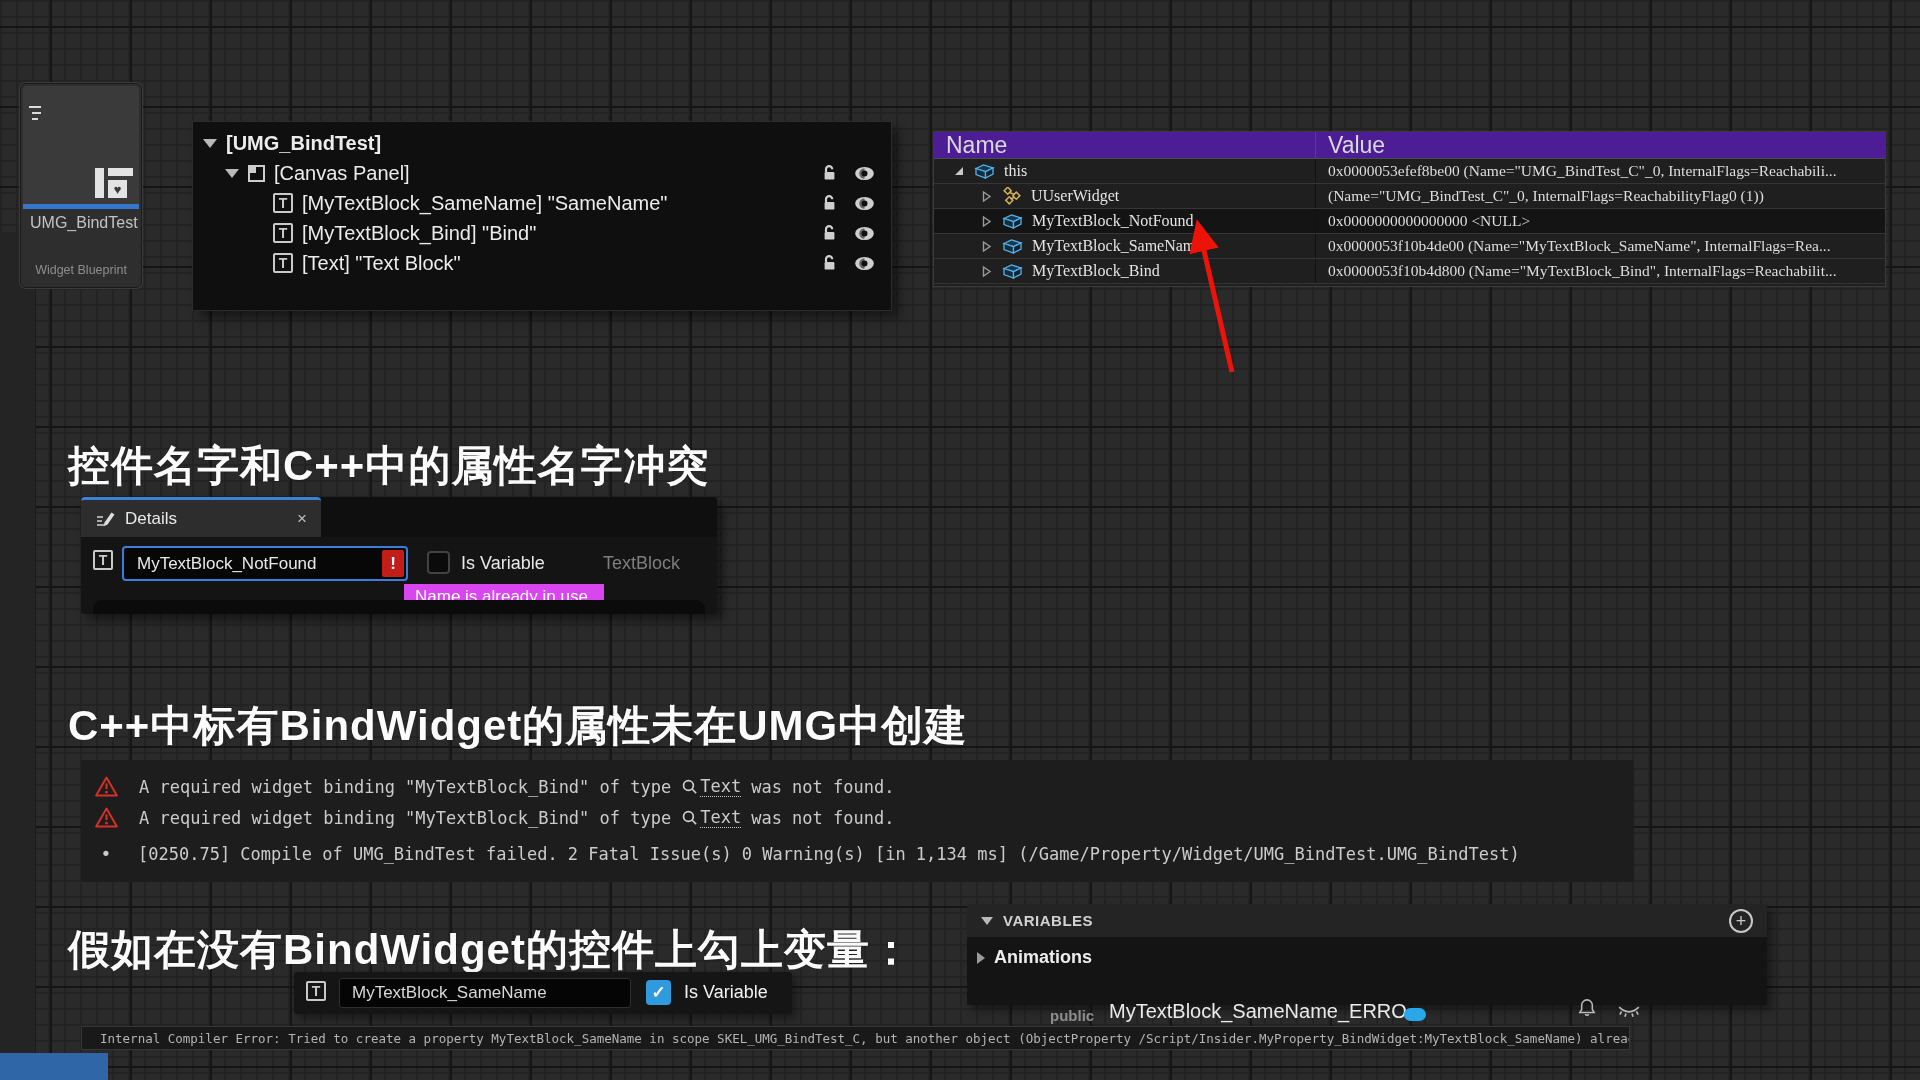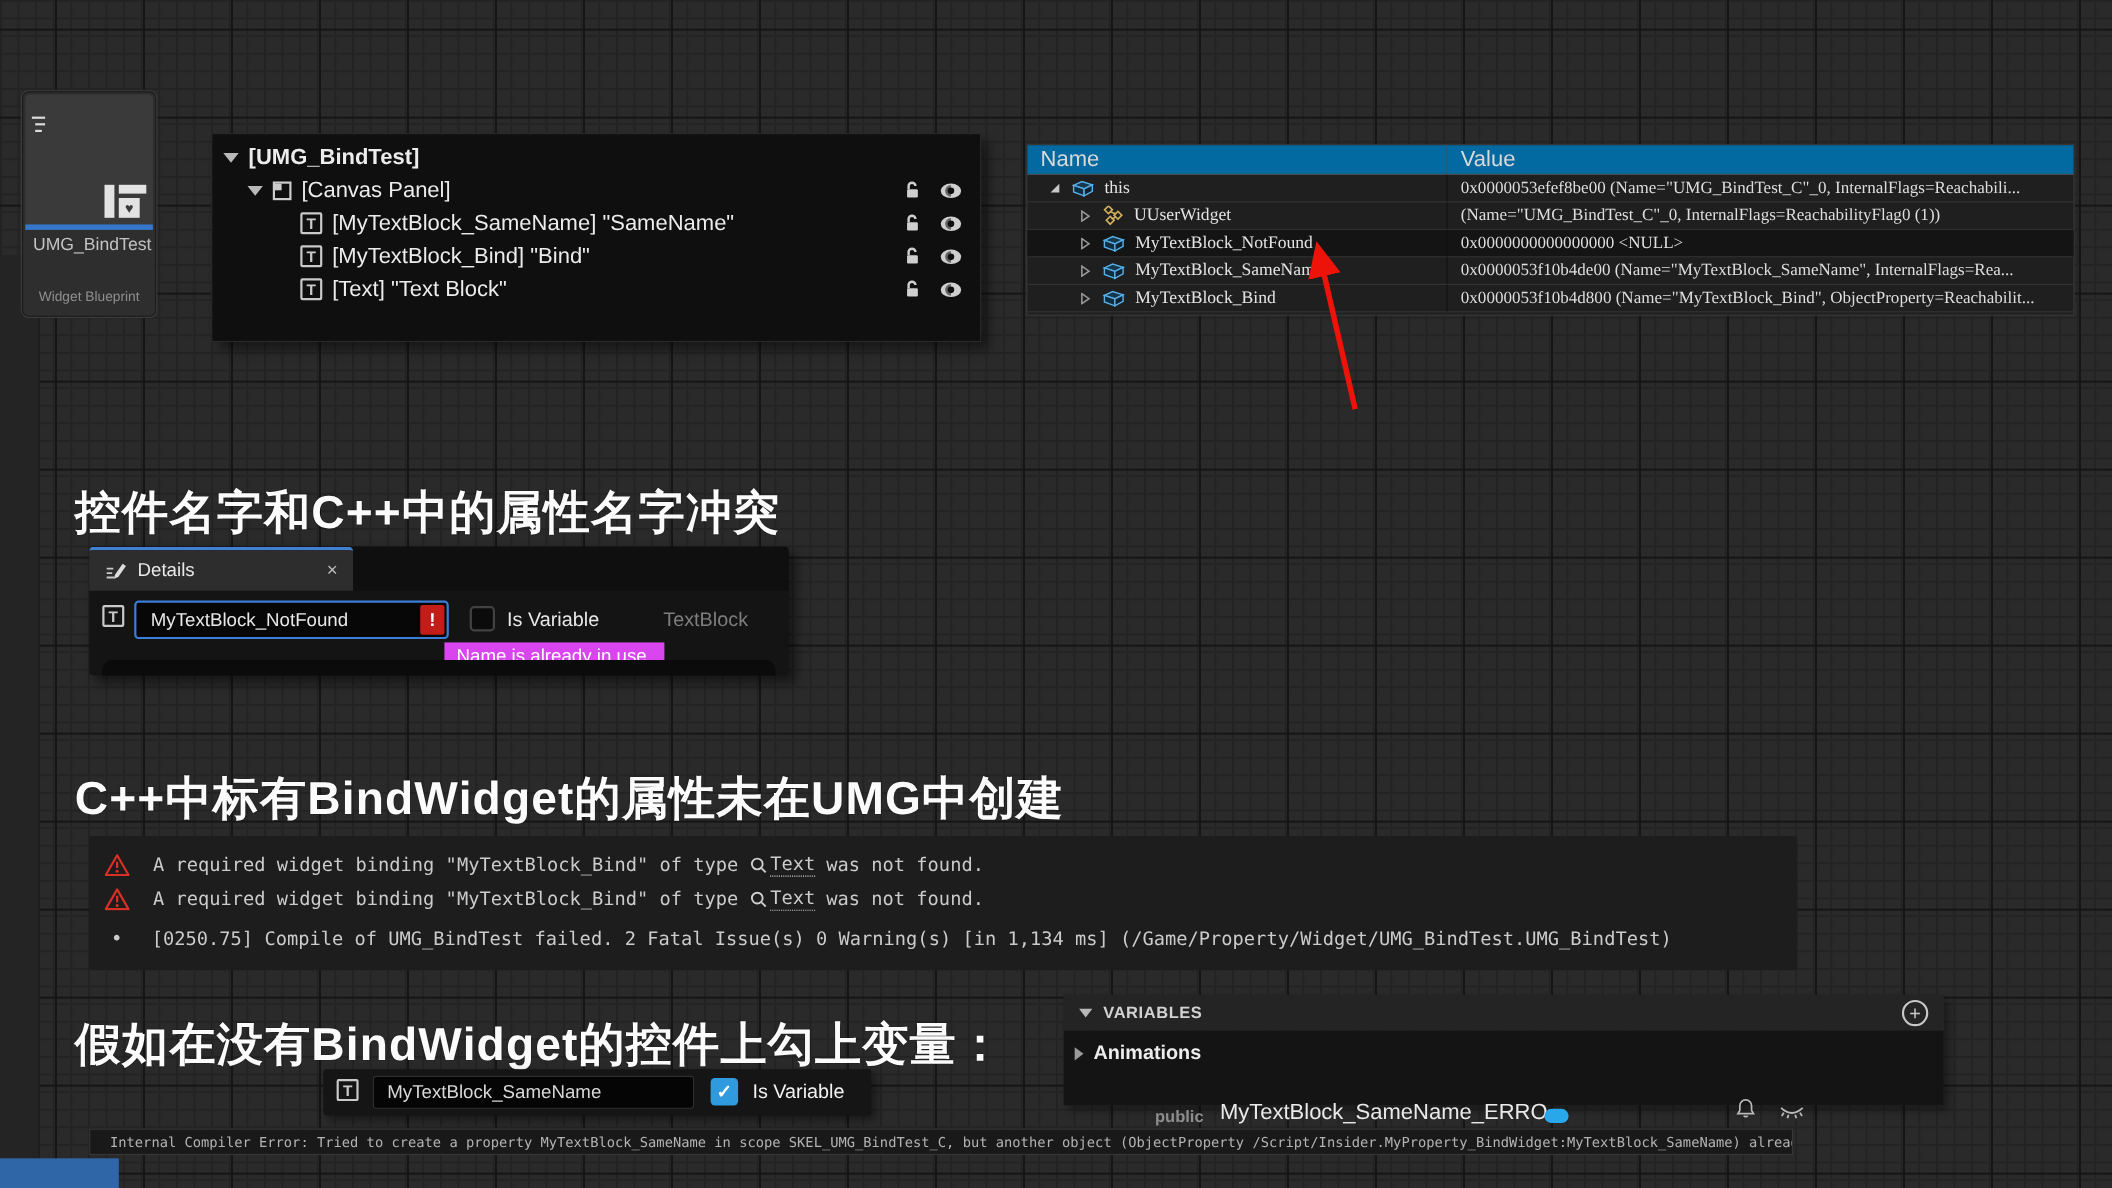--- a/index.html
+++ b/index.html
@@ -43,21 +43,21 @@
   .hrow.lvl1 { padding-left:32px; }
   .hrow.lvl2 { padding-left:80px; }
   .tri-down { width:0; height:0; border-left:7px solid transparent; border-right:7px solid transparent; border-top:9px solid #b9b9b9; margin-right:9px; }
   .canvas-icon { width:17px; height:17px; border:2px solid #cdcdcd; position:relative; margin-right:9px; flex:0 0 auto; }
   .canvas-icon::after { content:""; position:absolute; left:0; top:0; width:6px; height:6px; background:#cdcdcd; }
   .t-icon { width:20px; height:20px; border:2px solid #c9c9c9; border-radius:2px; color:#c9c9c9; font-weight:bold; font-size:14px; display:flex; align-items:center; justify-content:center; margin-right:9px; flex:0 0 auto; }
   .row-icons { margin-left:auto; display:flex; gap:17px; align-items:center; padding-right:16px; }
 
   
   .watch { left:933px; top:131px; width:953px; height:156px; background:#1f1f1f; border:1px solid #3a3a3a; }
-  .watch-header { height:27px; display:flex; align-items:center; background:#0369a1; color:#d9d9d9; font-size:20px; border-bottom:1px solid #4a4a4a; }
+  .watch-header { height:27px; display:flex; align-items:center; background:#4c1d95; color:#d9d9d9; font-size:23px; border-bottom:1px solid #4a4a4a; }
   .wh-name { width:382px; padding-left:12px; border-right:1px solid #4f4f4f; height:100%; display:flex; align-items:center; }
   .wh-value { padding-left:12px; }
   .wrow { height:25px; display:flex; border-bottom:1px solid #353535; color:#e4e4e4;font-family:Liberation Serif, serif; }
   .wrow.selected { background:#141414; }
   .wname { width:382px; display:flex; align-items:center; border-right:1px solid #111; font-size:16px; white-space:nowrap; overflow:hidden; }
   .wname.child { padding-left:48px; }
   .wname.top { padding-left:20px; }
   .wvalue { flex:1; padding-left:12px; display:flex; align-items:center; font-size:15.5px; color:#dedede; white-space:nowrap; overflow:hidden; }
   .exp-open { width:10px; height:10px; margin-right:10px; flex:0 0 auto; }
   .exp-closed { width:10px; height:11px; margin-right:10px; flex:0 0 auto; }
@@ -279,21 +279,21 @@
         <svg class="exp-closed" width="10" height="11" viewBox="0 0 10 11">
             <polygon points="1.5,1 8,5.5 1.5,10" fill="none" stroke="#9a9a9a" stroke-width="1.4"></polygon>
           </svg>
         <svg class="wicon" width="21" height="17" viewBox="0 0 21 17">
             <polygon points="2,5.5 9.5,2 19,5 11.5,8.7" fill="#16384e" stroke="#57b0e8" stroke-width="1.3"></polygon>
             <polygon points="2,5.5 11.5,8.7 11.5,15 2,11.5" fill="#122d3f" stroke="#57b0e8" stroke-width="1.3"></polygon>
             <polygon points="19,5 11.5,8.7 11.5,15 19,11" fill="#0e2433" stroke="#57b0e8" stroke-width="1.3"></polygon>
           </svg>
         <span>MyTextBlock_Bind</span>
       </div>
-      <div class="wvalue">0x0000053f10b4d800 (Name="MyTextBlock_Bind", ObjectProperty=Reachabilit...</div>
+      <div class="wvalue">0x0000053f10b4d800 (Name="MyTextBlock_Bind", InternalFlags=Reachabilit...</div>
     </div>
   </div>
 
   <svg class="abs" style="left:1140px; top:195px;" width="170" height="210" viewBox="0 0 170 210">
     <defs>
       <marker id="ah" markerWidth="8" markerHeight="8" refX="4.5" refY="3" orient="auto" markerUnits="strokeWidth">
         <path d="M0,0 L6.5,3 L0,6 Z" fill="#ed1309"></path>
       </marker>
     </defs>
     <line x1="92" y1="177" x2="59" y2="34" stroke="#ed1309" stroke-width="5" marker-end="url(#ah)"></line>

